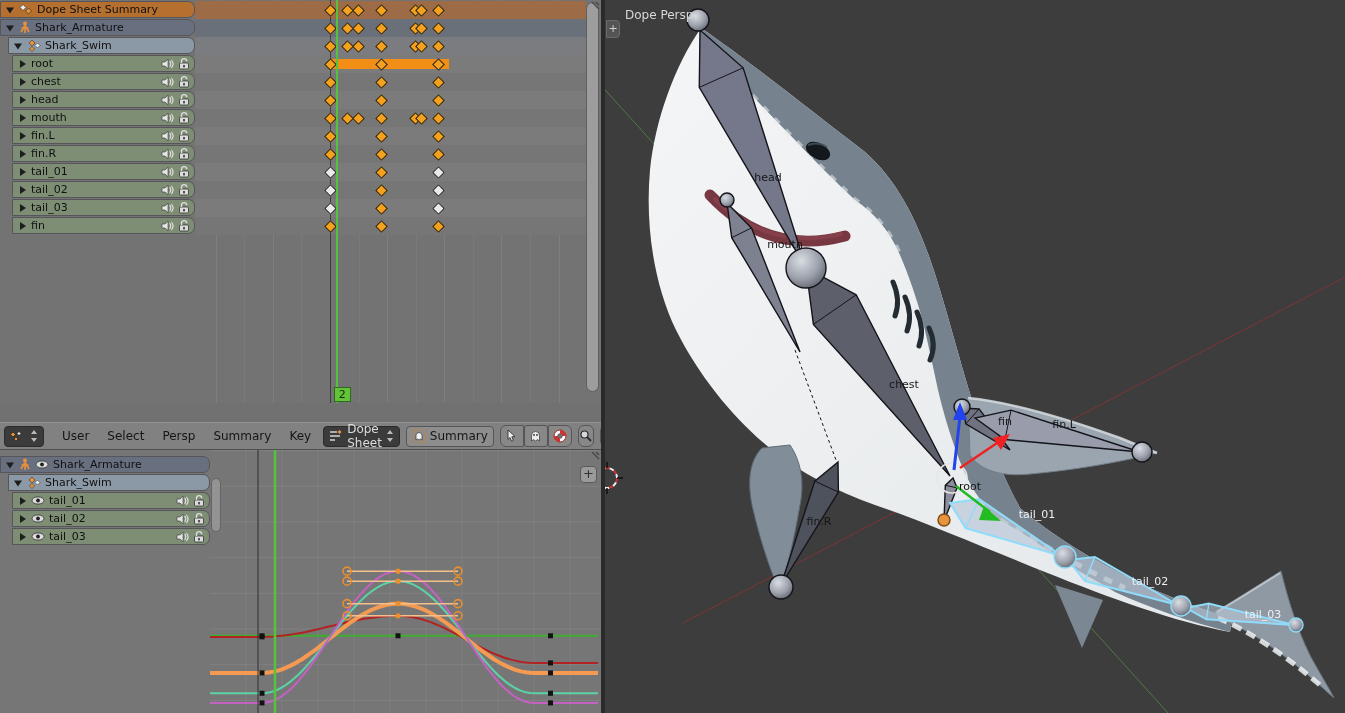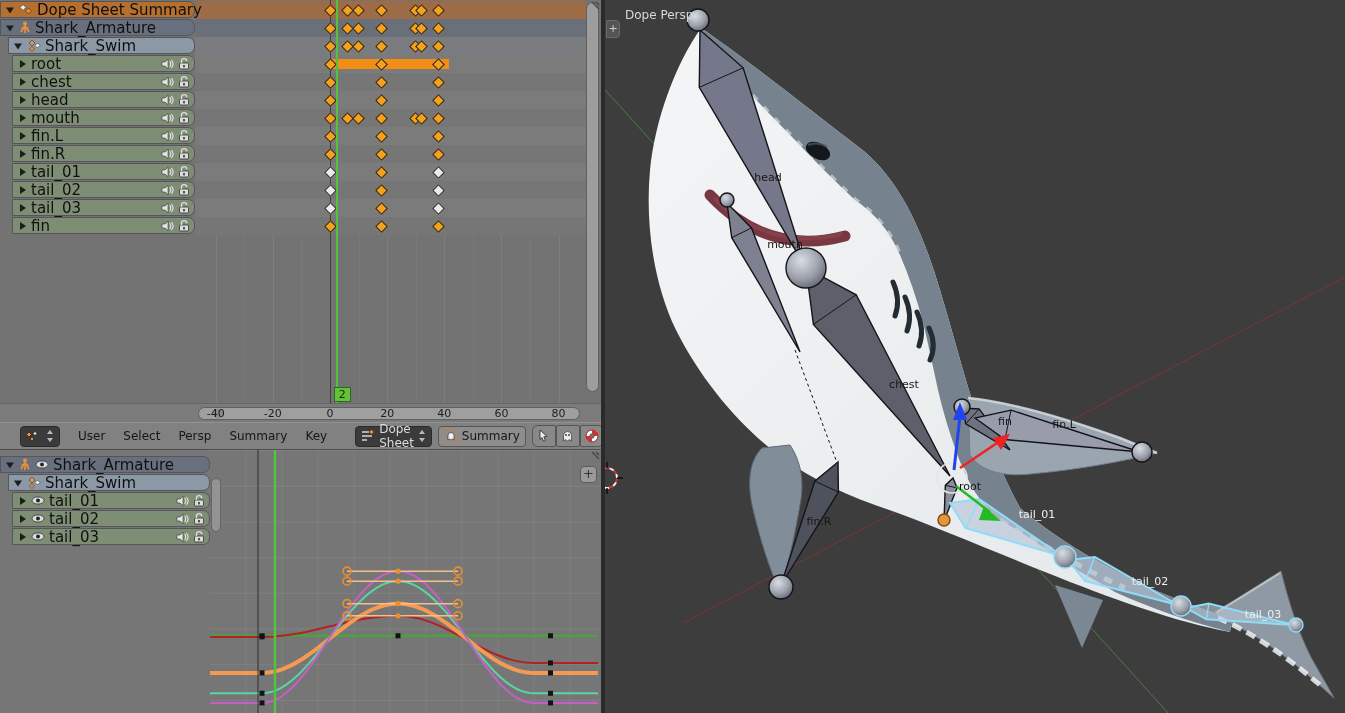--- a/index.html
+++ b/index.html
@@ -14,35 +14,35 @@
   .band{position:absolute;left:0;width:391px;height:18px;}
   .vgrid{position:absolute;top:0;width:1px;height:403px;background:rgba(255,255,255,0.09);}
   .vgrid.minor{background:rgba(255,255,255,0.045);}
   #frame0-line{position:absolute;top:0;width:1px;height:403px;background:#3c3c3c;}
   .playhead{position:absolute;top:0;width:2px;background:#55c23c;}
   .key{position:absolute;width:9px;height:9px;border:1px solid #1f1f1f;transform:rotate(45deg);}
   .key.orange{background:#f5a11d;}
   .key.white{background:#eaeaea;}
   #root-bar{position:absolute;background:#f28d15;height:10px;}
   
-  .chan-row{position:absolute;height:17px;display:flex;align-items:center;gap:4px;padding:0 4px;border:1px solid #56565a;border-radius:0 7px 7px 0;font-size:15px;color:#101010;white-space:nowrap;}
+  .chan-row{position:absolute;height:17px;display:flex;align-items:center;gap:4px;padding:0 4px;border:1px solid #56565a;border-radius:0 7px 7px 0;font-size:11px;color:#101010;white-space:nowrap;}
   .chan-row .grow{flex:1;}
   .chan-row svg{flex:0 0 auto;display:block;}
   
   .scroll-v{position:absolute;width:13px;border-radius:7px;background:#9d9d9d;border:1px solid #5f5f5f;}
   #ruler{position:absolute;left:0;top:403px;width:601px;height:19px;background:#7b7b7b;border-top:1px solid #666;}
   #ruler-pill{position:absolute;left:198px;top:3px;width:382px;height:13px;background:#9f9f9f;border:1px solid #606060;border-radius:7px;}
   #ruler-knob{position:absolute;left:14px;top:1px;width:11px;height:9px;border-radius:6px;background:#8b8b8b;}
   .tick-num{position:absolute;top:3px;font-size:11px;color:#1c1c1c;transform:translateX(-50%);}
   #cf-tag{position:absolute;top:387px;width:17px;height:15px;background:#63c238;border:1px solid #2c6b1e;font-size:11px;color:#0c2c08;text-align:center;line-height:13px;}
   
   #dshead{position:absolute;left:0;top:422px;width:601px;height:28px;background:#818181;border-top:1px solid #939393;border-bottom:1px solid #4e4e4e;display:flex;align-items:center;gap:6px;padding:0 4px;}
   .menu-lbl{font-size:12px;color:#161616;padding:0 6px;}
   .hdr-btn{height:21px;display:flex;align-items:center;gap:4px;border-radius:4px;padding:0 5px;}
-  .hdr-dark{background:#3b3b3b;border:1px solid #2b2b2b;color:#dcdcdc;font-size:12px;margin-left:16px;}
+  .hdr-dark{background:#3b3b3b;border:1px solid #2b2b2b;color:#dcdcdc;font-size:12px;}
   .hdr-lite{background:#8d8d8d;border:1px solid #565656;color:#171717;font-size:12px;}
   .icon-btn{width:24px;height:22px;background:#888;border:1px solid #565656;display:flex;align-items:center;justify-content:center;border-radius:3px;}
   .icon-btn.first{border-radius:6px 0 0 6px;}
   .icon-btn.last{border-radius:0 6px 6px 0;}
   
   #graph{position:absolute;left:0;top:450px;width:601px;height:263px;background:#767676;overflow:hidden;}
   #curve-area{position:absolute;left:210px;top:0;width:391px;height:263px;}
   .ylab{position:absolute;left:2px;font-size:10px;color:#2e2e2e;}
   .plus-btn{position:absolute;width:17px;height:17px;border-radius:4px;background:#9a9a9a;border:1px solid #5a5a5a;color:#333;font-size:13px;line-height:14px;text-align:center;}
   .corner{position:absolute;width:12px;height:12px;}
@@ -341,34 +341,20 @@
             </svg>
           </div>
         </div>
       <div class="scroll-v" style="left:586px;top:2px;height:390px;"></div>
       <svg class="corner" style="left:588px;top:1px;" width="12" height="12">
           <path d="M4,1 L11,8 M8,1 L11,4" stroke="#4a4a4a" stroke-width="1.5" fill="none"></path>
         </svg>
       <div id="cf-tag" style="left: 333.715px;">2</div>
     </div>
 
-    <div id="ruler">
-      <div id="ruler-pill">
-        <div id="ruler-knob"></div>
-      </div>
-      <div id="ruler-ticks">
-          <div class="tick-num" style="left:215.7px">-40</div>
-          <div class="tick-num" style="left:272.85px">-20</div>
-          <div class="tick-num" style="left:330px">0</div>
-          <div class="tick-num" style="left:387.15px">20</div>
-          <div class="tick-num" style="left:444.3px">40</div>
-          <div class="tick-num" style="left:501.45px">60</div>
-          <div class="tick-num" style="left:558.6px">80</div>
-        </div>
-    </div>
 
     <div id="dshead">
       <div class="hdr-btn hdr-dark">
         <svg width="16" height="14">
           <path d="M3,3 L5.5,5.5 3,8 0.5,5.5Z" fill="#e8913a" stroke="#111" stroke-width="0.6"></path>
           <path d="M9,2.5 L11,4.5 9,6.5 7,4.5Z" fill="#e8e8e8" stroke="#111" stroke-width="0.6"></path>
           <path d="M6,8 L8,10 6,12 4,10Z" fill="#e8913a" stroke="#111" stroke-width="0.6"></path>
         </svg>
         <svg width="8" height="14">
             <path d="M1,5 L7,5 4,1Z M1,9 L7,9 4,13Z" fill="#bbb"></path>

